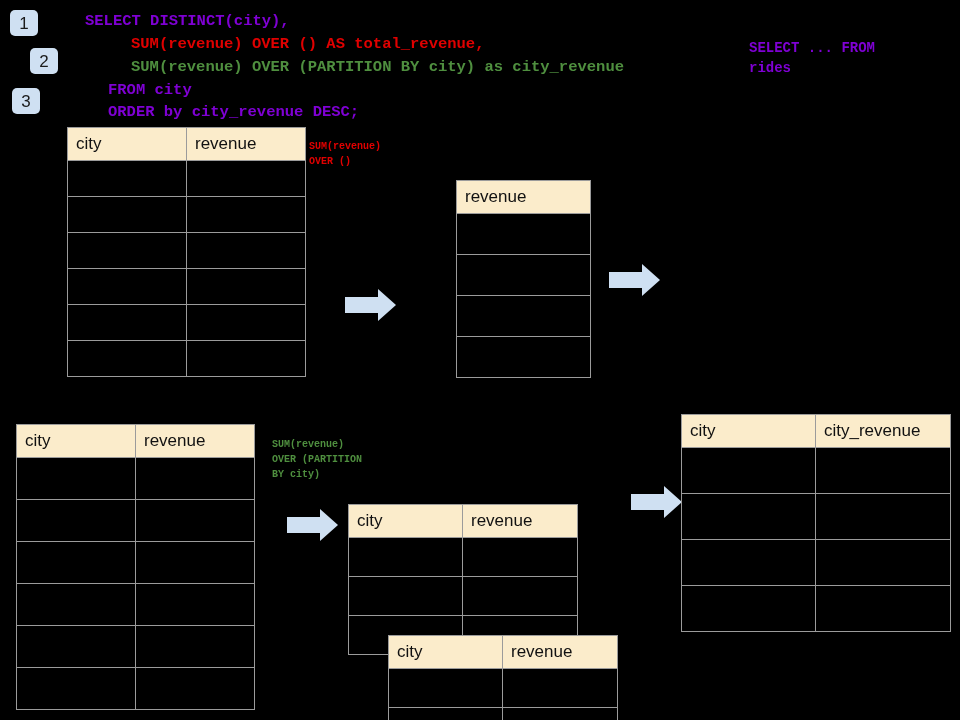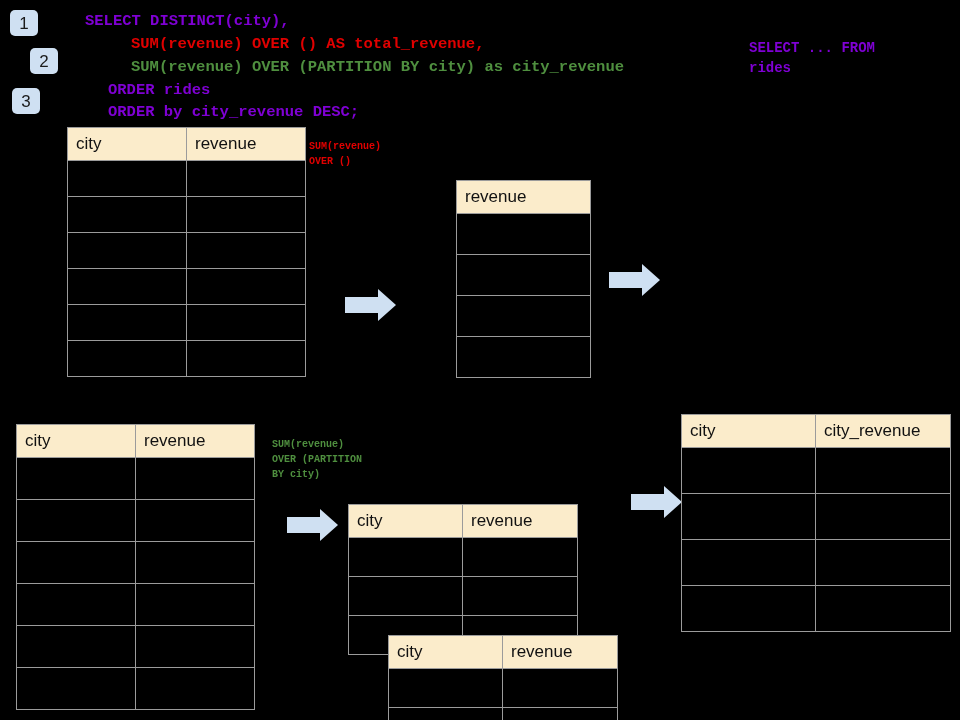--- a/index.html
+++ b/index.html
@@ -46,21 +46,21 @@
   <div class="badge" style="left:30px;top:48px;width:28px;height:26px;">
     <span>2</span>
   </div>
   <div class="badge" style="left:12px;top:88px;width:28px;height:26px;">
     <span>3</span>
   </div>
 
   <div class="code c-purple" style="left:85px;top:12px;">SELECT DISTINCT(city),</div>
   <div class="code c-red" style="left:131px;top:35px;">SUM(revenue) OVER () AS total_revenue,</div>
   <div class="code c-green" style="left:131px;top:58px;">SUM(revenue) OVER (PARTITION BY city) as city_revenue</div>
-  <div class="code c-purple" style="left:108px;top:81px;">ORDER rides</div>
+  <div class="code c-purple" style="left:108px;top:81px;">FROM city</div>
   <div class="code c-purple" style="left:108px;top:103px;text-align:right;">ORDER by city_revenue DESC;</div>
 
   <div class="note purple" style="left:749px;top:38px;line-height:1.45;">SELECT ... FROM
 rides</div>
 
   <div class="note red" style="left:309px;top:139px;">SUM(revenue)
 OVER ()</div>
 
   <table class="tbl" style="left:67px;top:127px;width:238px;">
     <colgroup>

